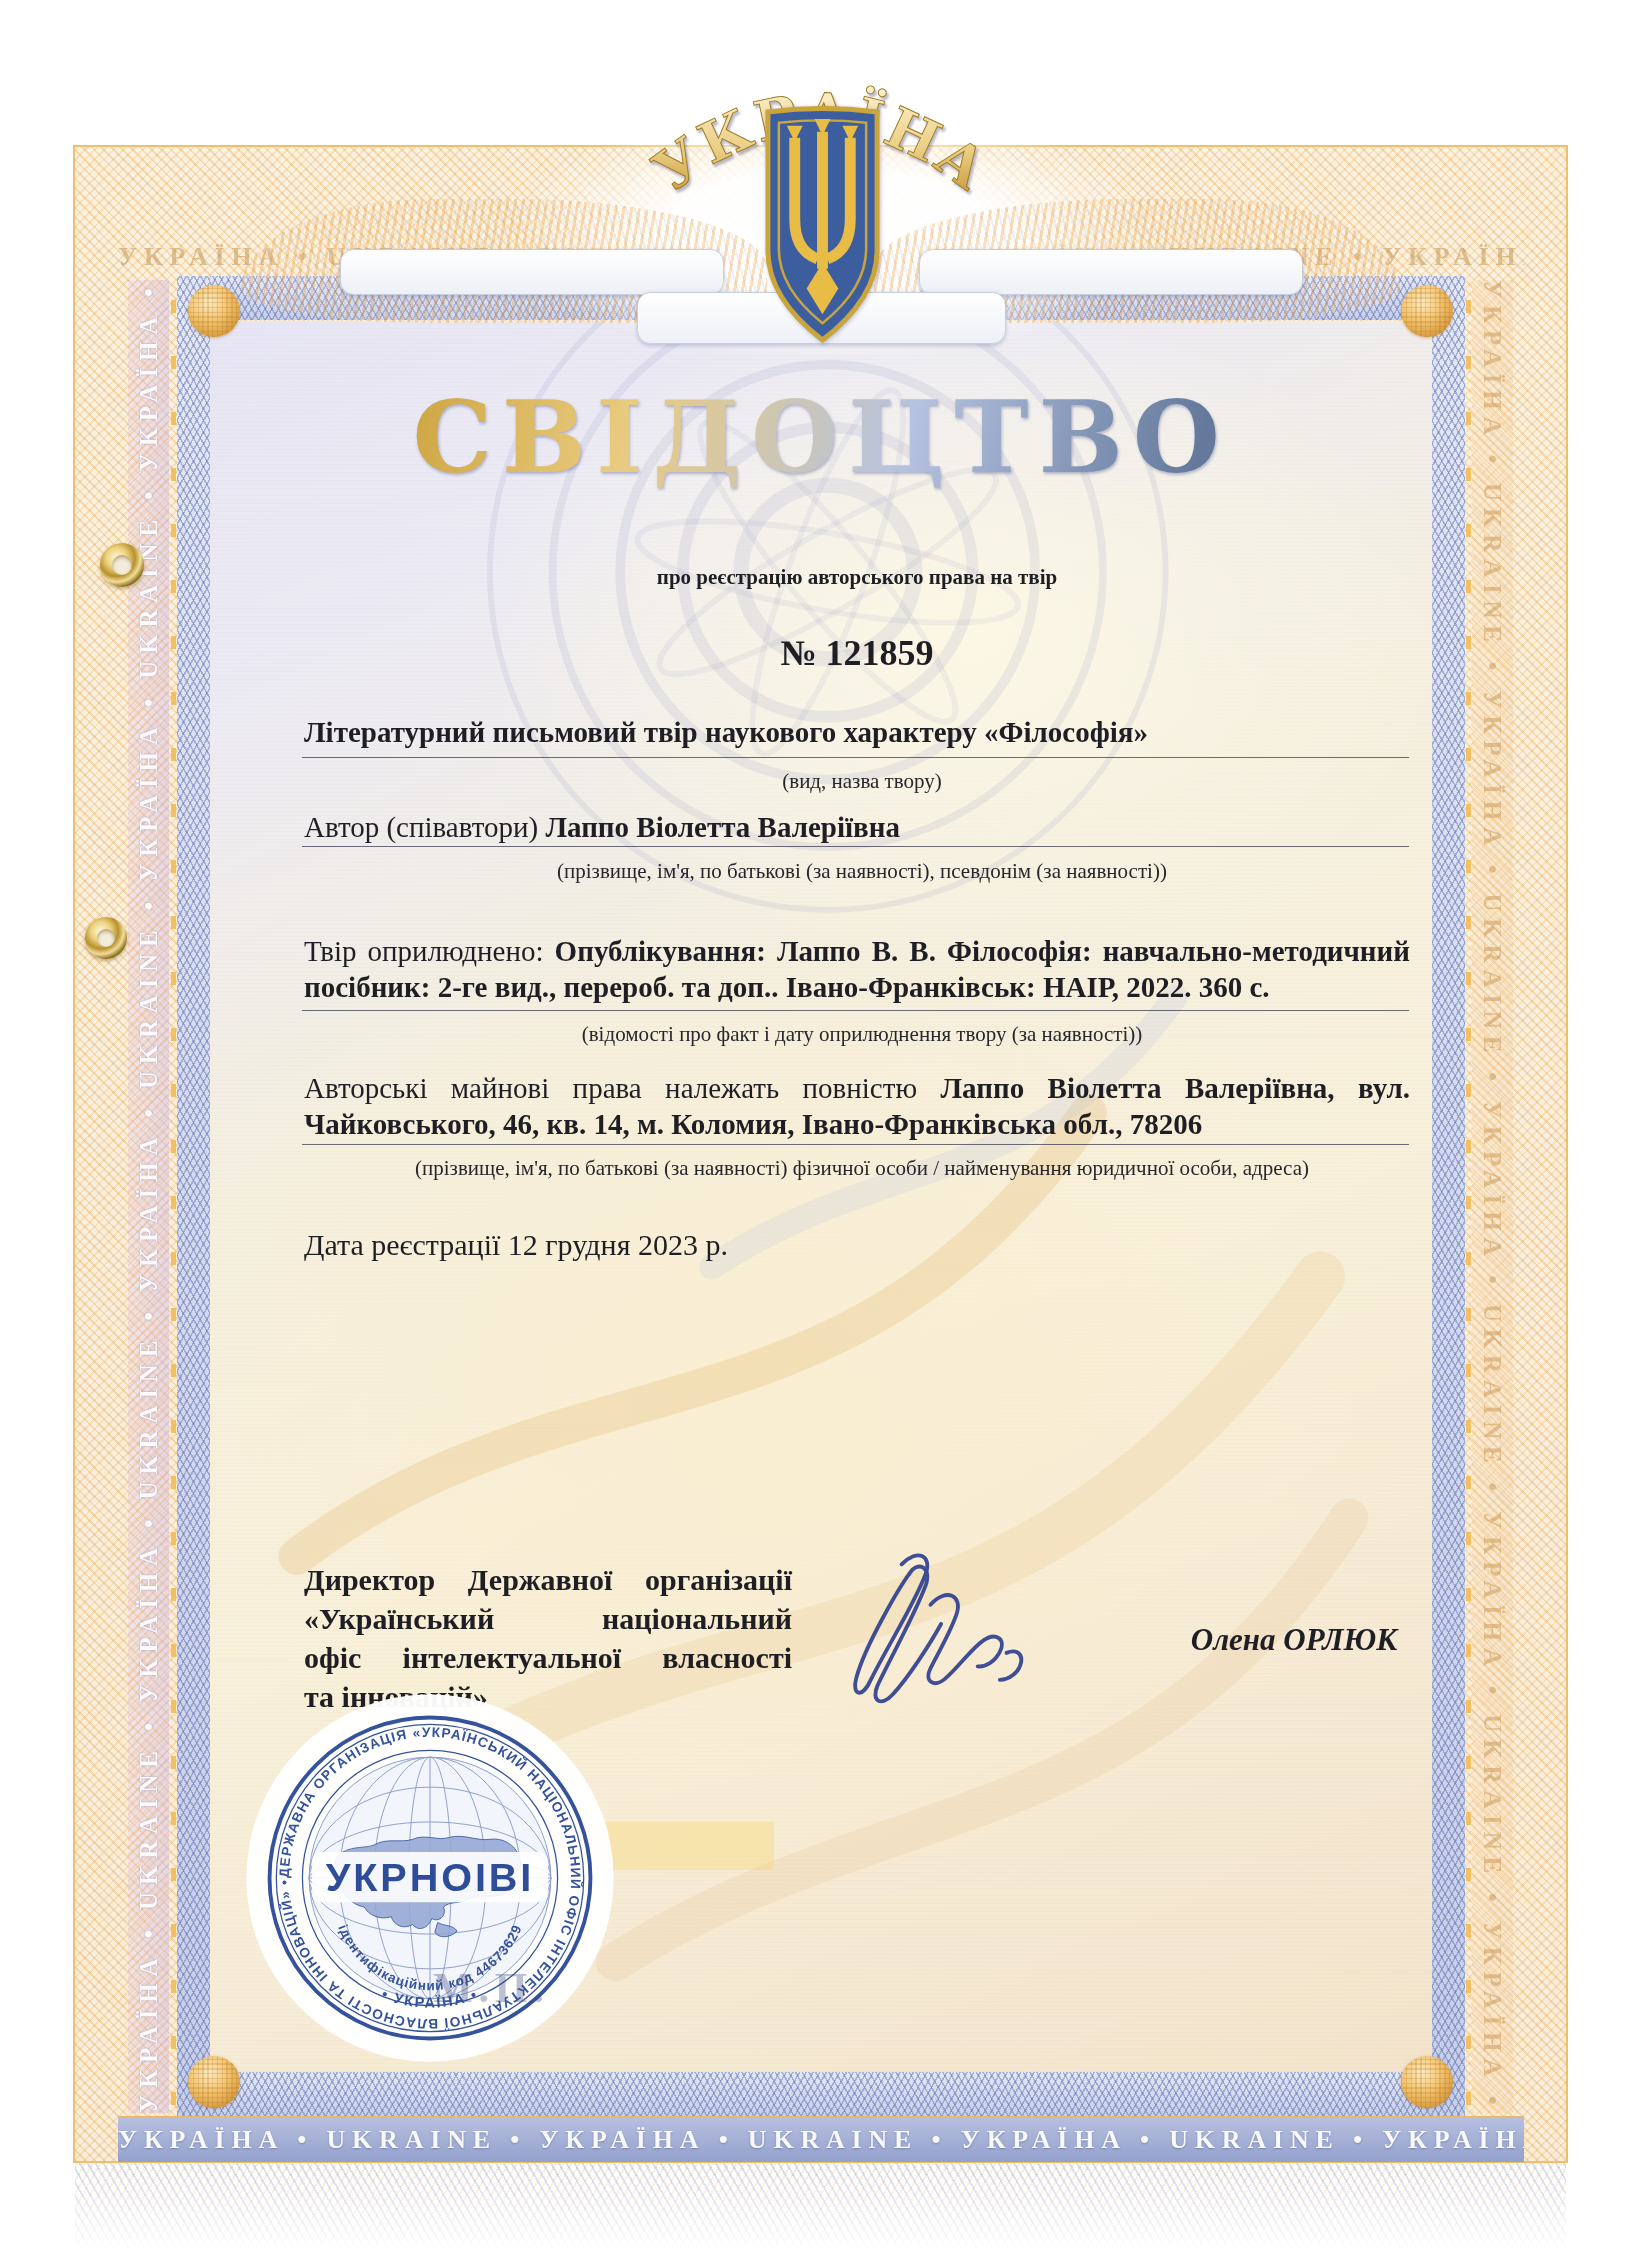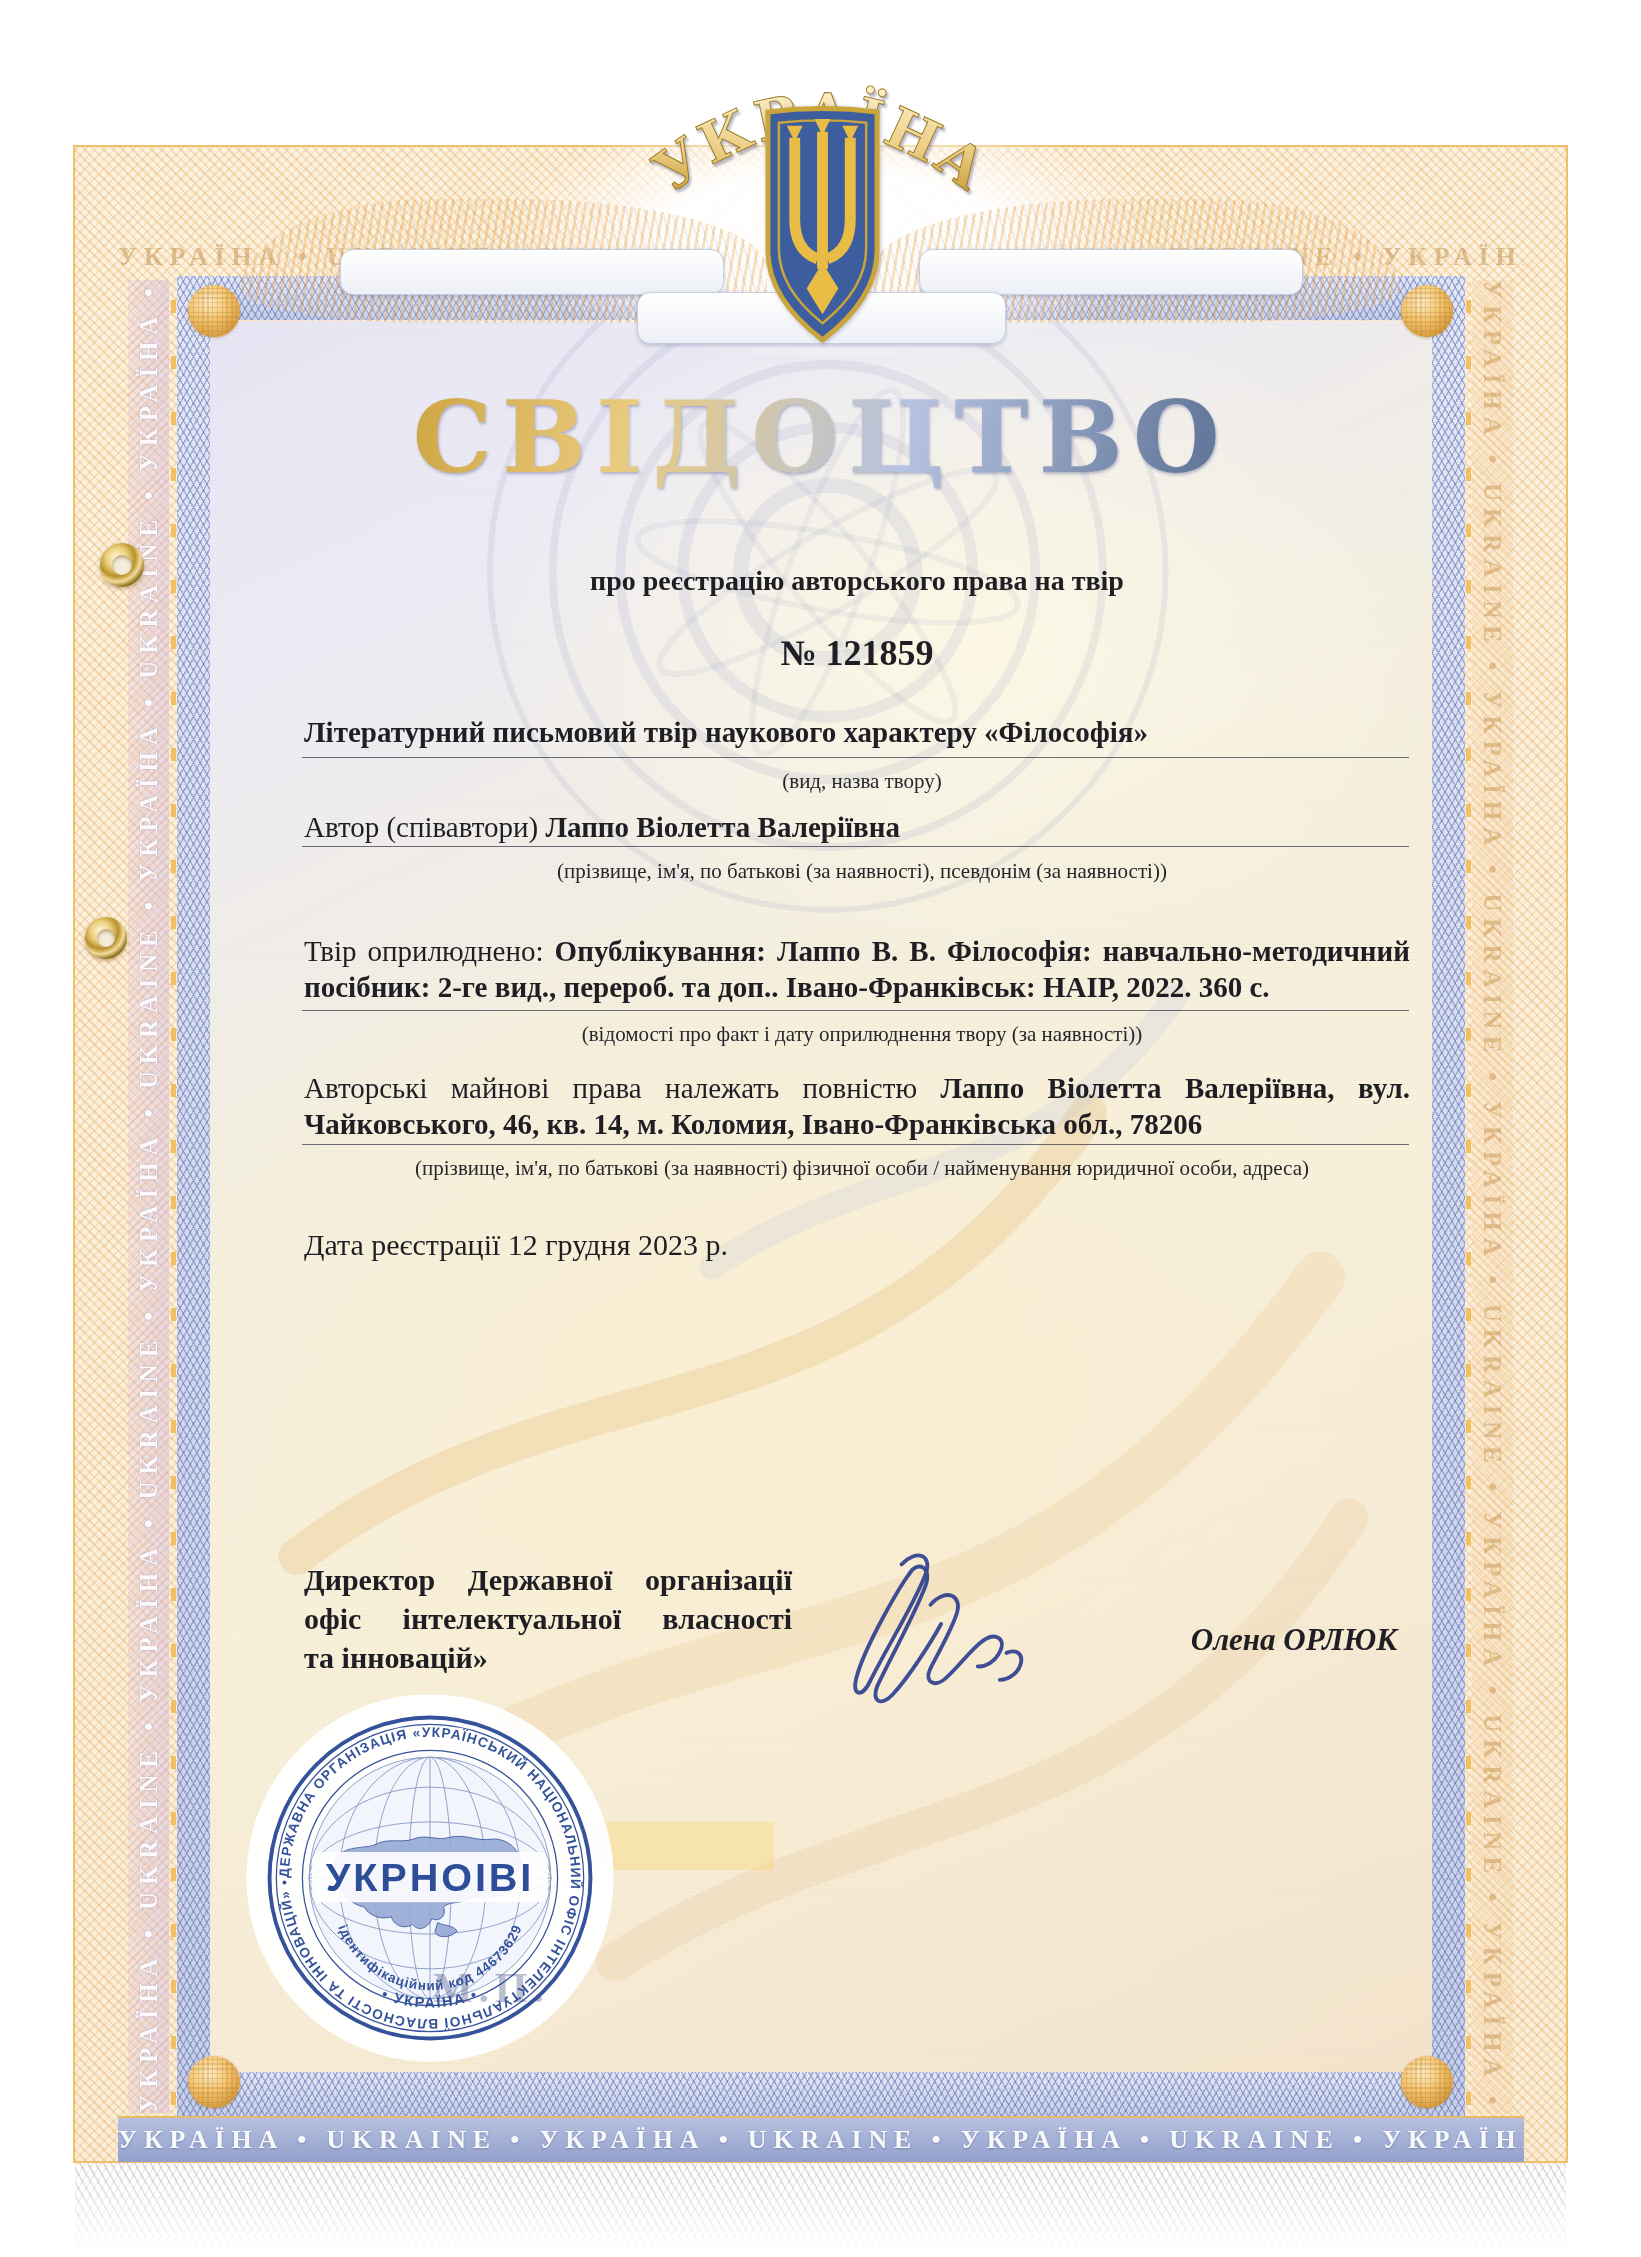--- a/index.html
+++ b/index.html
@@ -83,21 +83,21 @@
   .arc-svg{left:628px;top:73px;z-index:5;}
   .shield-svg{left:758px;top:104px;z-index:5;filter:drop-shadow(1px 1.9px 1.9px rgba(90,90,130,.4));}
 
   
   .title{left:290px;top:378px;width:1062px;text-align:center;z-index:4;
       font-family:"DejaVu Serif", serif;font-weight:bold;font-size:100px;letter-spacing:9.7px;
       background:linear-gradient(103deg,#c99f38 8%,#e9cb80 32%,#b5c2e0 58%,#64799b 85%);
       -webkit-background-clip:text;background-clip:text;-webkit-text-fill-color:transparent;
       filter:drop-shadow(1.9px 2.9px 1.4px rgba(95,105,155,.45));}
   .content{z-index:6;}
-  .subtitle{left:304px;top:565px;width:1106px;text-align:center;font-weight:bold;font-size:28px;}
+  .subtitle{left:304px;top:565px;width:1106px;text-align:center;font-weight:bold;font-size:21px;}
   .certnum{left:304px;top:632px;width:1106px;text-align:center;font-weight:bold;font-size:36px;}
   .fval{left:304px;width:1106px;font-size:29px;line-height:36px;}
   .frule{left:302px;width:1107px;border-top:1.9px solid rgba(62,62,82,.75);height:0;}
   .fcap{left:309px;width:1106px;text-align:center;font-size:21px;color:#26262c;}
   .just{text-align:justify;}
   .b{font-weight:bold;}
   .dateline{left:304px;top:1228px;font-size:30px;}
   .director{left:304px;top:1560px;width:488px;font-size:30px;font-weight:bold;line-height:39px;}
   .director div{text-align:justify;text-align-last:justify;}
   .director div:last-child{text-align-last:left;}
@@ -216,20 +216,21 @@
   <div class="abs fcap content" style="top:1022px;">(відомості про факт і дату оприлюднення твору (за наявності))</div>
 
   <div class="abs fval just content" style="top:1070px;"><span>Авторські майнові права належать повністю </span><span class="b">Лаппо Віолетта Валеріївна, вул. Чайковського, 46, кв. 14, м. Коломия, Івано-Франківська обл., 78206</span></div>
   <div class="abs frule content" style="top:1144px;"></div>
   <div class="abs fcap content" style="top:1156px;">(прізвище, ім'я, по батькові (за наявності) фізичної особи / найменування юридичної особи, адреса)</div>
 
   <div class="abs dateline content">Дата реєстрації 12 грудня 2023 р.</div>
 
   <div class="abs director content">
       <div class="dir-line">Директор Державної організації</div>
+      <div class="dir-line">«Український національний</div>
       <div class="dir-line">офіс інтелектуальної власності</div>
       <div class="dir-line">та інновацій»</div>
     </div>
 
   <svg class="abs sig-svg" width="241" height="183" viewBox="0 0 250 190">
     <g fill="none" stroke="#2b3d8f" stroke-width="4" stroke-linecap="round" opacity="0.9">
       <path d="M96,20 C112,4 128,10 121,30 C110,60 82,104 64,140 C55,160 44,156 49,138 C58,104 95,42 104,30"></path>
       <path d="M104,30 C112,16 128,22 121,42 C110,72 84,118 71,146 C64,162 75,168 86,156 C103,138 126,102 137,82"></path>
       <path d="M126,62 C142,44 160,52 153,72 C146,92 133,114 126,128 C119,142 130,148 141,139 C155,127 168,108 181,99 C194,90 205,98 198,111 C193,121 183,127 175,126"></path>
       <path d="M205,112 C214,108 222,112 220,122 C218,132 208,140 198,140"></path>

